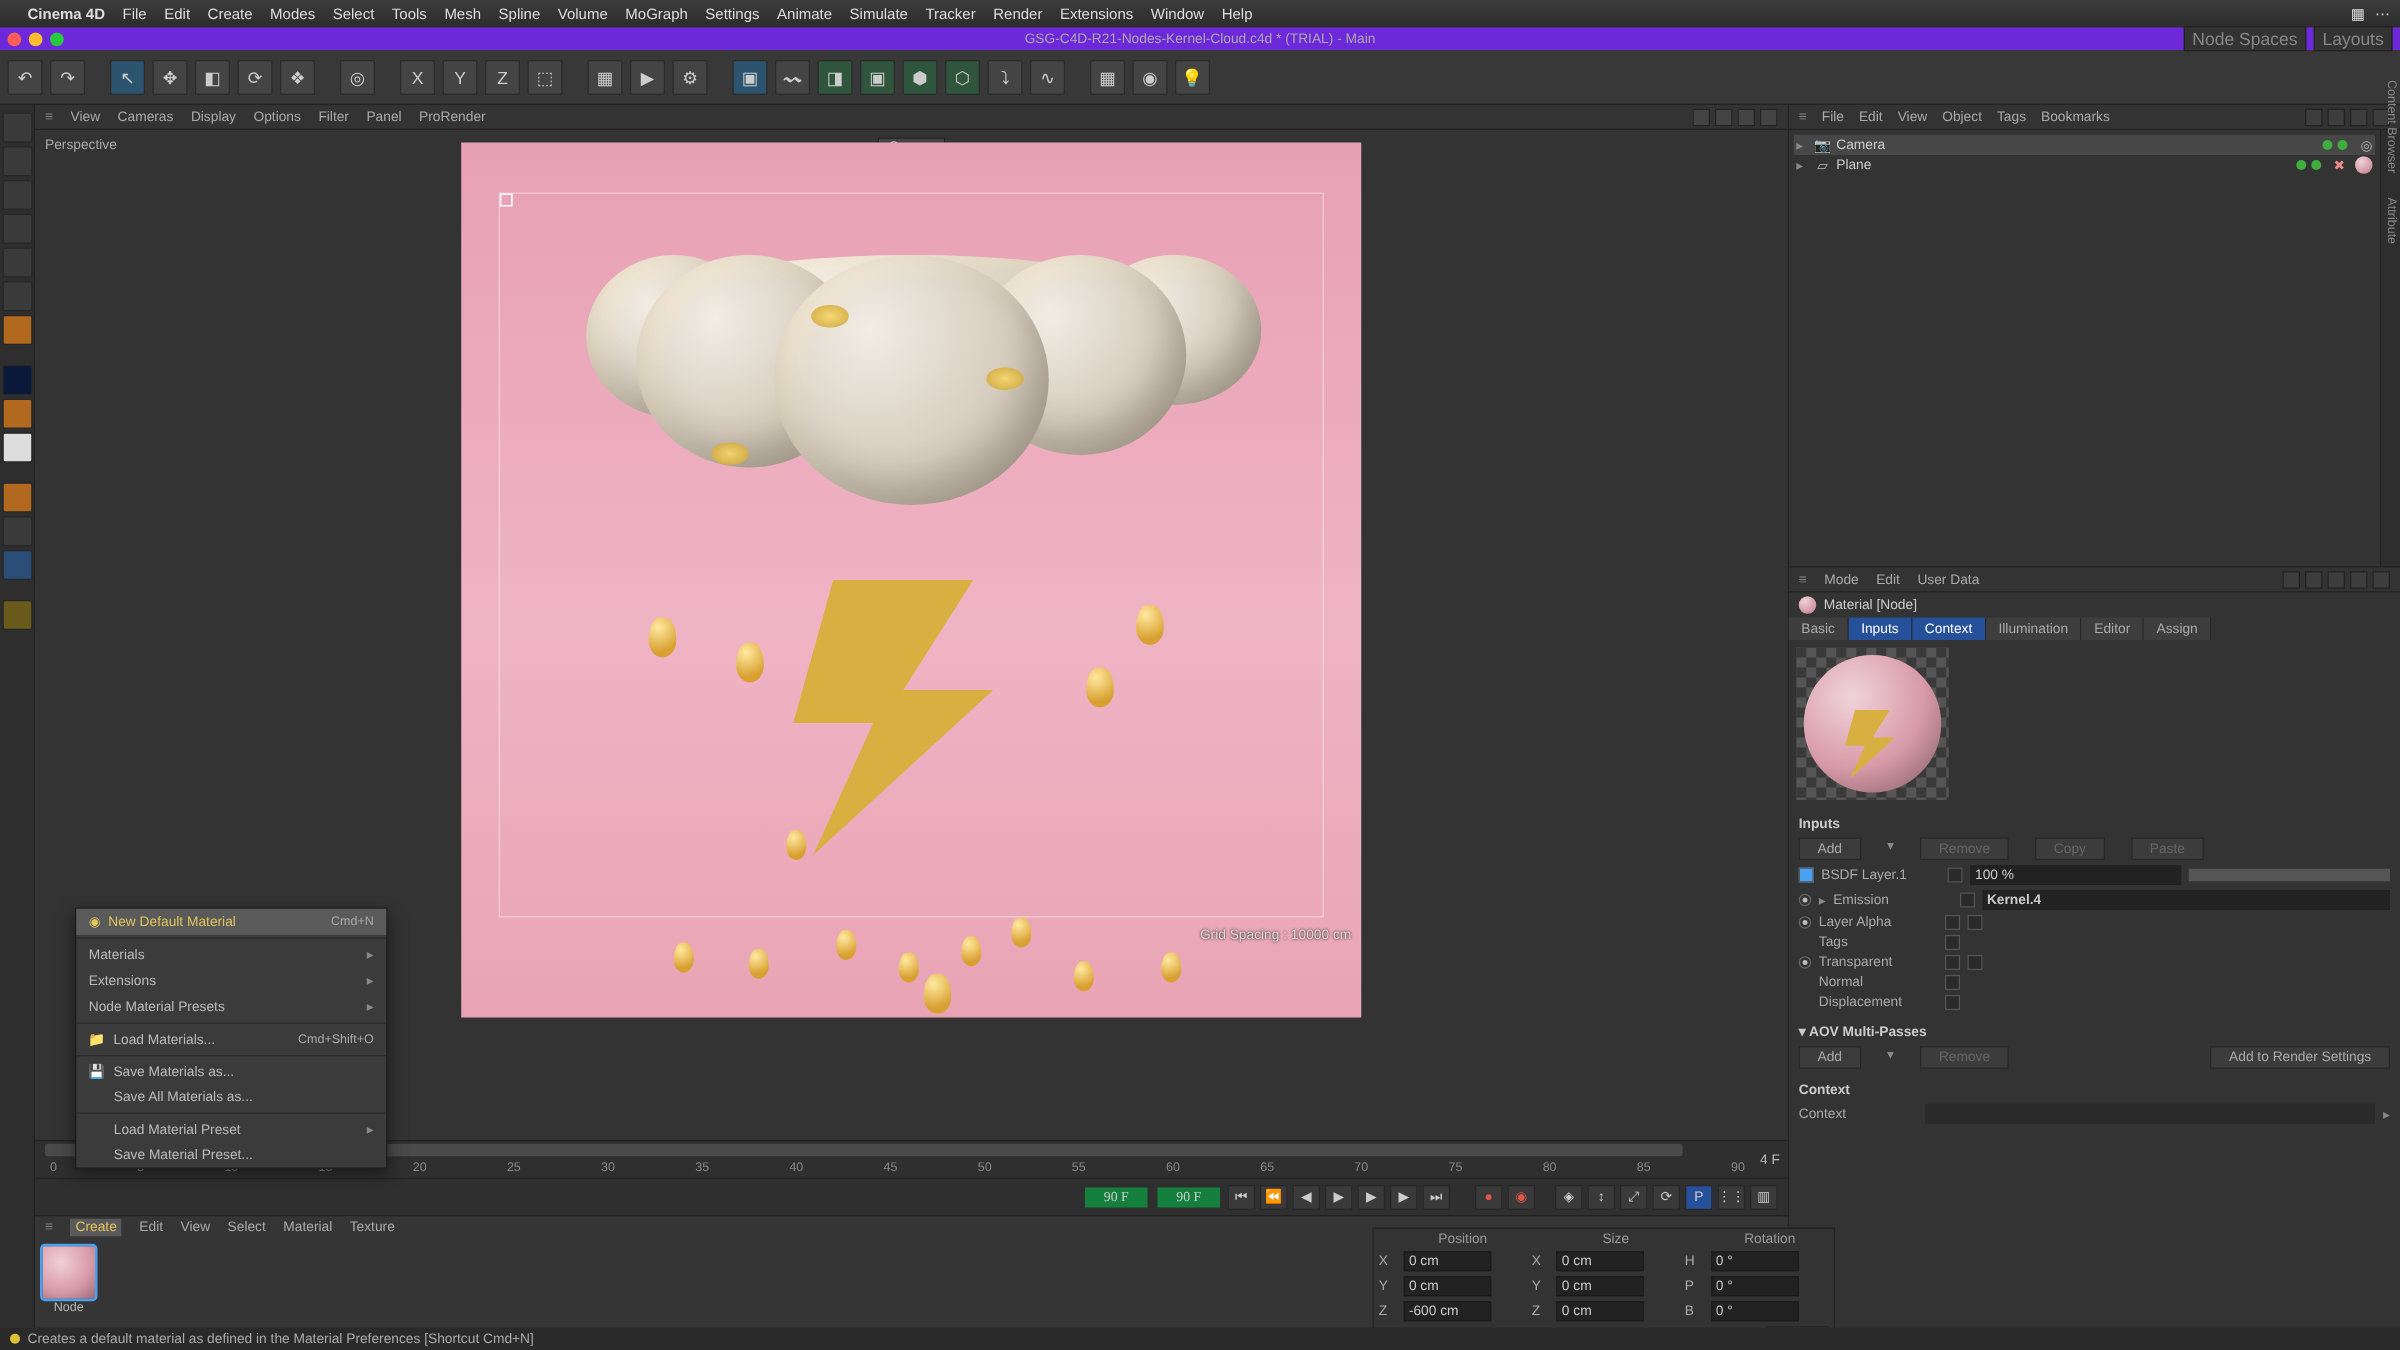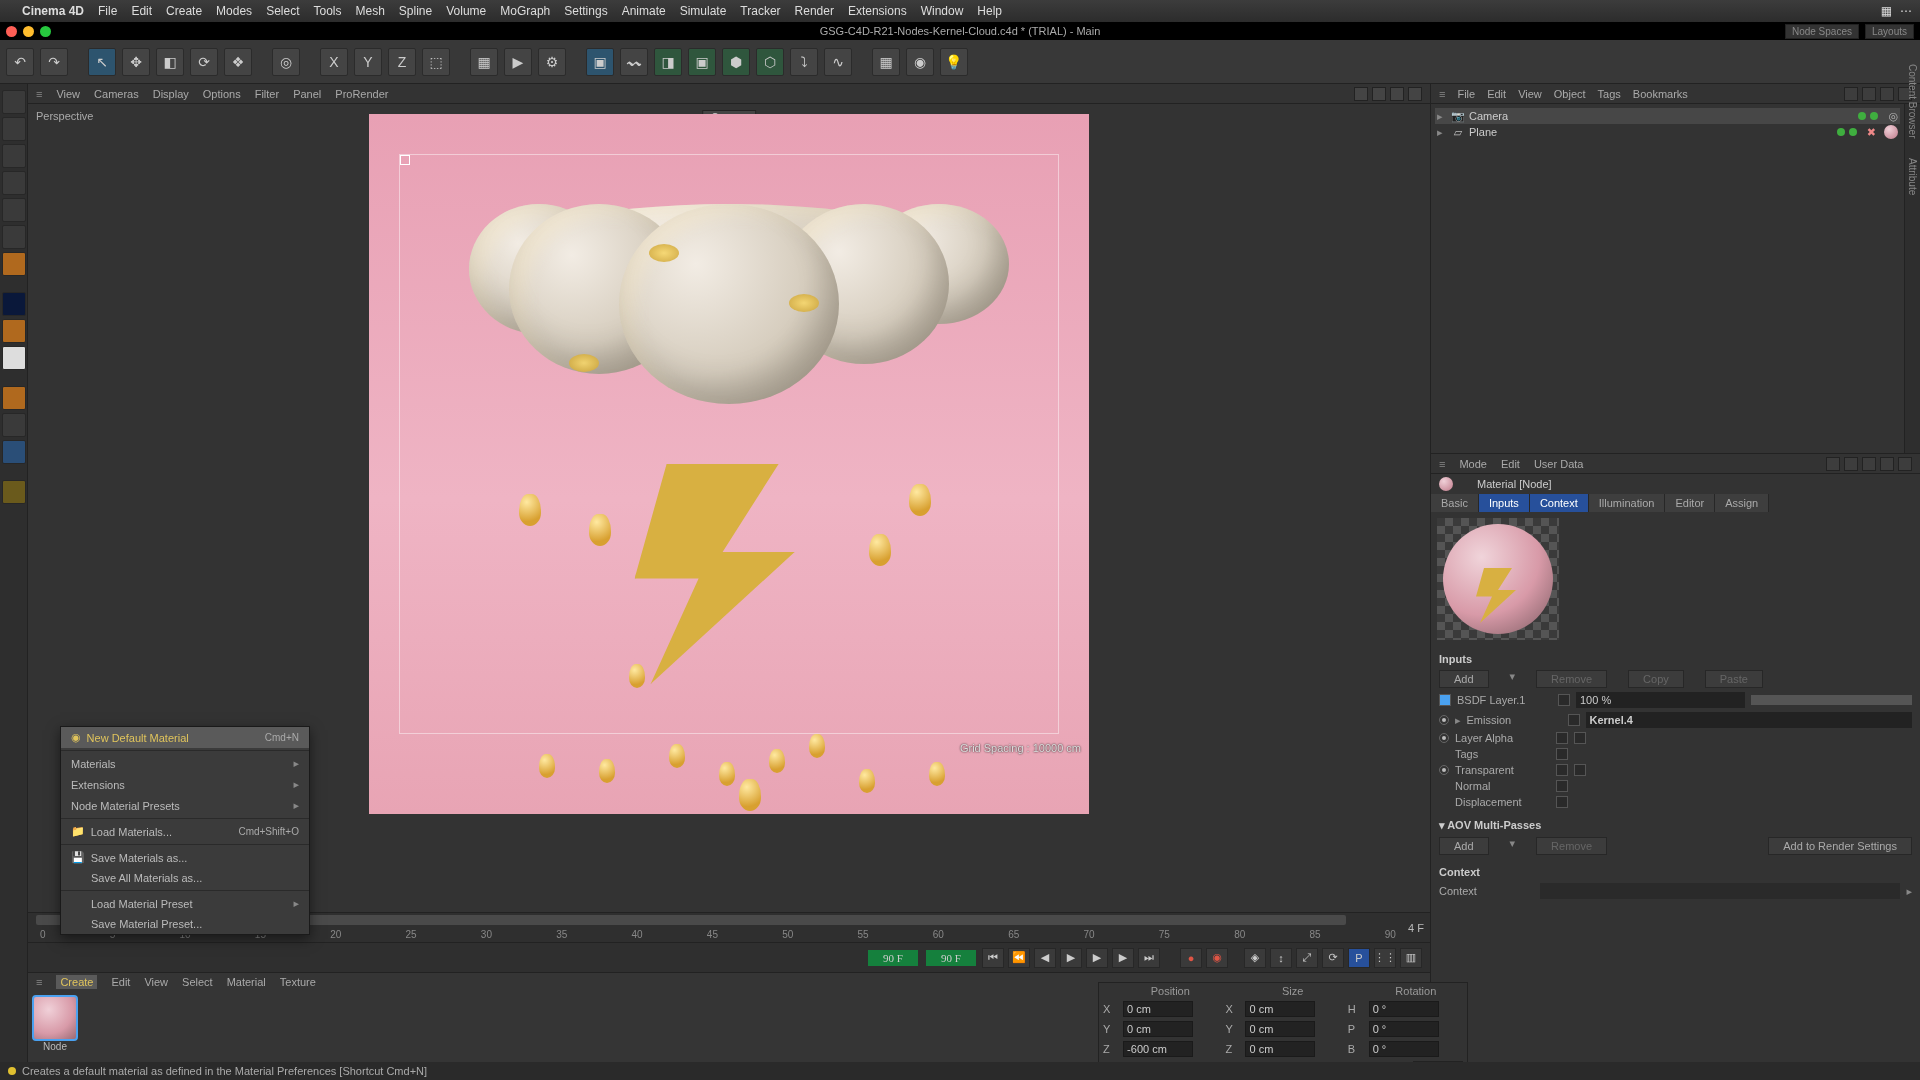--- a/index.html
+++ b/index.html
@@ -4,26 +4,26 @@
 <style>
 * { margin:0; padding:0; box-sizing:border-box; font-family:Arial,Helvetica,sans-serif; }
 body { width:1920px; height:1080px; background:#3a3a3a; color:#bbb; font-size:11px; overflow:hidden; position:relative; }
 
 
 .mac-menu { height:22px; background:linear-gradient(#3c3c3c,#2c2c2c); display:flex; align-items:center; padding:0 8px; gap:14px; color:#ddd; font-size:12px; position:relative; }
 .mac-menu .apple { font-size:14px; }
 .mac-menu .right { margin-left:auto; display:flex; gap:8px; }
 
 
-.titlebar { height:18px; background:#000000; display:flex; align-items:center; justify-content:center; color:#aaa; font-size:11px; position:relative; }
+.titlebar { height:18px; background:#6d28d9; display:flex; align-items:center; justify-content:center; color:#aaa; font-size:11px; position:relative; }
 .traffic { position:absolute; left:6px; display:flex; gap:6px; }
 .traffic span { width:11px; height:11px; border-radius:50%; display:inline-block; }
 .tf-red{background:#ff5f56}.tf-yel{background:#ffbd2e}.tf-grn{background:#27c93f}
 .titlebar .right { position:absolute; right:6px; display:flex; gap:6px; align-items:center; }
-.tiny-dd { background:#333; border:1px solid #222; padding:1px 6px; font-size:10px; color:#888; }
+.tiny-dd { background:#333; border:1px solid #222; padding:1px 6px; font-size:14px; color:#888; }
 
 
 .toolbar { height:44px; background:#383838; display:flex; align-items:center; gap:6px; padding:0 6px; border-bottom:1px solid #222; }
 .tool-btn { width:28px; height:28px; background:#444; border:1px solid #2b2b2b; display:flex; align-items:center; justify-content:center; color:#ccc; font-size:14px; border-radius:2px; }
 .tool-btn.blue { background:#2d546e; }
 .tool-btn.green { background:#2f563d; }
 .tool-sep { width:8px; }
 
 
 .main { display:flex; height:calc(1080px - 22px - 18px - 44px - 18px); }
@@ -116,21 +116,21 @@
 .dot-g{width:8px;height:8px;background:#3fae3f;border-radius:50%;display:inline-block}
 .ball{width:14px;height:14px;border-radius:50%;background:radial-gradient(circle at 35% 30%,#f0d0d8,#c07a8a);display:inline-block}
 
 .right-vert-label { position:absolute; right:2px; top:64px; writing-mode:vertical-rl; font-size:10px; color:#888; display:flex; gap:20px;}
 
 
 .attr-mgr { flex:1; display:flex; flex-direction:column; }
 .am-menu { height:20px; display:flex; align-items:center; gap:14px; padding:0 8px; font-size:11px; color:#aaa; border-bottom:1px solid #222; }
 .am-menu .r{margin-left:auto;display:flex;gap:4px}
 .am-menu .r .sq{width:14px;height:14px;background:#3d3d3d;border:1px solid #222}
-.am-title { padding:3px 8px; display:flex; align-items:center; gap:24px; font-size:11px; color:#ccc; }
+.am-title { padding:3px 8px; display:flex; align-items:center; gap:6px; font-size:11px; color:#ccc; }
 .am-tabs { display:flex; font-size:11px; }
 .am-tabs .tab { padding:3px 10px; background:#3e3e3e; color:#aaa; border-right:1px solid #272727; }
 .am-tabs .tab.sel { background:#27509b; color:#fff; }
 .am-preview { padding:6px; }
 .am-preview .pv { width:110px; height:110px; border-radius:55px; background:radial-gradient(circle at 35% 30%,#f0d4da,#d89aa8 55%,#7a5a60); position:relative; overflow:hidden; }
 .am-preview .pv::after{content:'';position:absolute;left:30%;top:40%;width:40px;height:55px;background:#d8b041;clip-path:polygon(20% 0,90% 0,55% 40%,100% 40%,10% 100%,40% 52%,0 52%)}
 .am-preview .chk { background:repeating-conic-gradient(#555 0 25%, #3a3a3a 0 50%) 0 0/16px 16px; padding:6px; display:inline-block; }
 .am-section { padding:4px 8px; font-size:11px; }
 .am-section .hdr { color:#ccc; padding:3px 0; font-weight:bold; }
 .am-btn-row { display:flex; gap:21px; padding:2px 0; }

